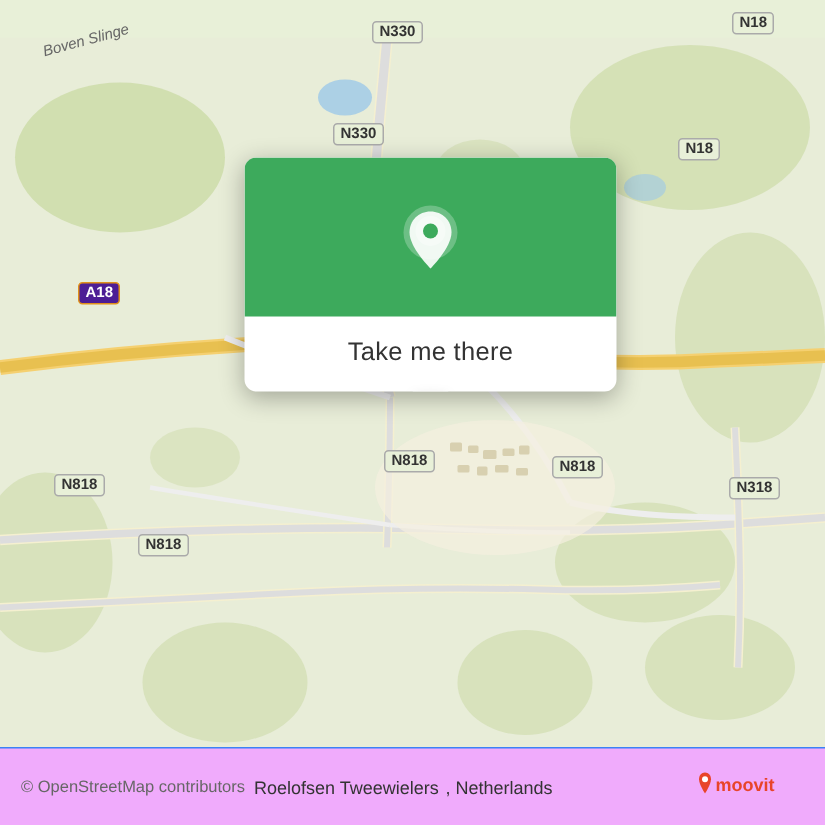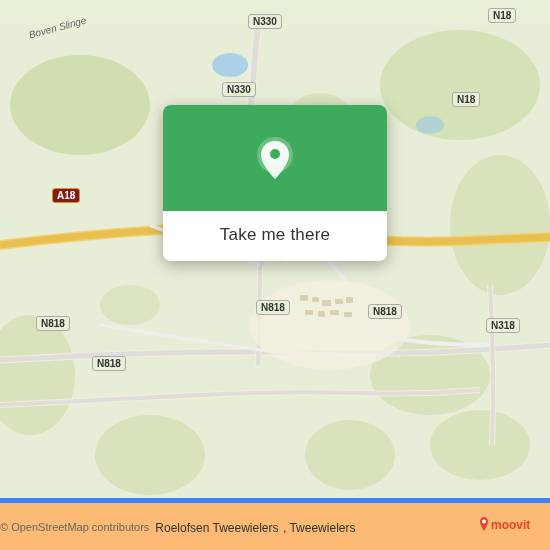--- a/index.html
+++ b/index.html
@@ -24,21 +24,21 @@
       position: absolute;
       top: 0; left: 0;
       width: 100%; height: 100%;
     }
 
     
     .popup-card {
       position: absolute;
       top: 105px;
       left: 163px;
-      width: 224px;
+      width: 248px;
       background: white;
       border-radius: 8px;
       box-shadow: 0 4px 16px rgba(0,0,0,0.3);
       display: flex;
       flex-direction: column;
       align-items: center;
       overflow: hidden;
     }
 
     .popup-green-section {
@@ -86,25 +86,25 @@
       border-top: 14px solid white;
       filter: drop-shadow(0 3px 4px rgba(0,0,0,0.15));
     }
 
     
     .bottom-bar {
       position: absolute;
       bottom: 0;
       left: 0;
       width: 100%;
-      background: #fdba74;
-      border-top: 5px solid #3b82f6;
-      display: flex;
-      align-items: center;
-      padding: 10px 0;
+      background: #f0abfc;
+      border-top: 1px solid #3b82f6;
+      display: flex;
+      align-items: center;
+      padding: 10px 14px;
       height: 52px;
     }
 
     .bottom-bar-logo {
       margin-left: auto;
       display: flex;
       align-items: center;
       justify-content: flex-end;
     }
 
@@ -126,21 +126,21 @@
       border: 1.5px solid #aaa;
       border-radius: 3px;
       font-size: 10px;
       font-weight: bold;
       color: #333;
       padding: 1px 4px;
       white-space: nowrap;
     }
 
     .road-label.highway {
-      background: #7f1d1d;
+      background: #4c1d95;
       border-color: #e0901a;
       color: white;
     }
 
     .road-label.national {
       background: #e8f0d8;
       border-color: #aaa;
       color: #333;
     }
 
@@ -240,21 +240,21 @@
     <div class="popup-white-section">
       <button class="take-me-there-btn">Take me there</button>
     </div>
   </div>
 
   <div class="bottom-bar">
     <span class="copyright-text">© OpenStreetMap contributors</span>
     <div>
       <span class="bottom-bar-text">Roelofsen Tweewielers</span>
       <span class="bottom-bar-text">, </span>
-      <span class="bottom-bar-text">Tweewielers</span>
+      <span class="bottom-bar-text">Netherlands</span>
     </div>
     <div class="bottom-bar-logo">
 
       <svg width="70" height="28" viewBox="0 0 70 28" xmlns="http://www.w3.org/2000/svg">
 
         <path d="M4 4 C1.5 4 0 6 0 8.5 C0 12 4 18 4 18 C4 18 8 12 8 8.5 C8 6 6.5 4 4 4 Z" fill="#e8442a"></path>
         <circle cx="4" cy="8.5" r="2" fill="white"></circle>
 
         <text x="11" y="16" font-size="12" font-weight="bold" font-family="Arial" fill="#e8442a">moovit</text>
       </svg>

